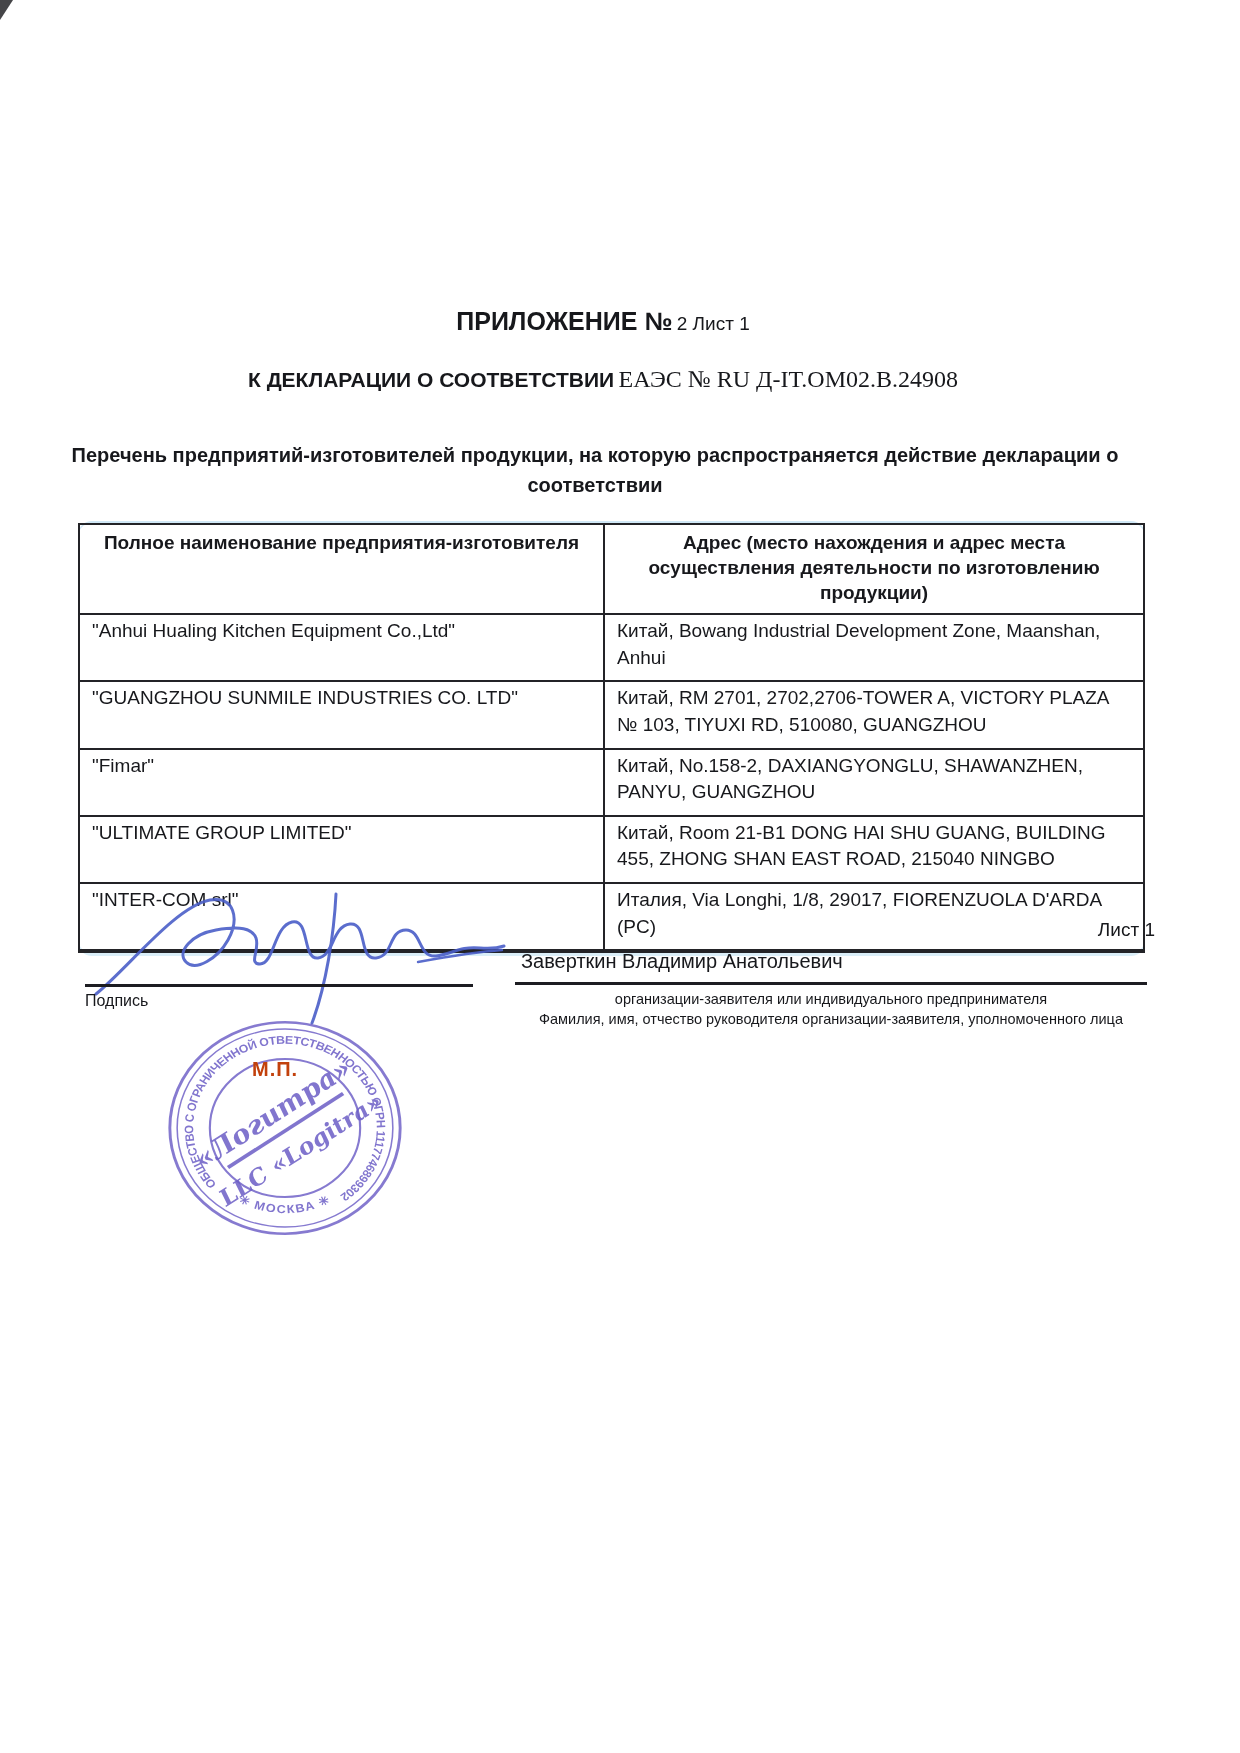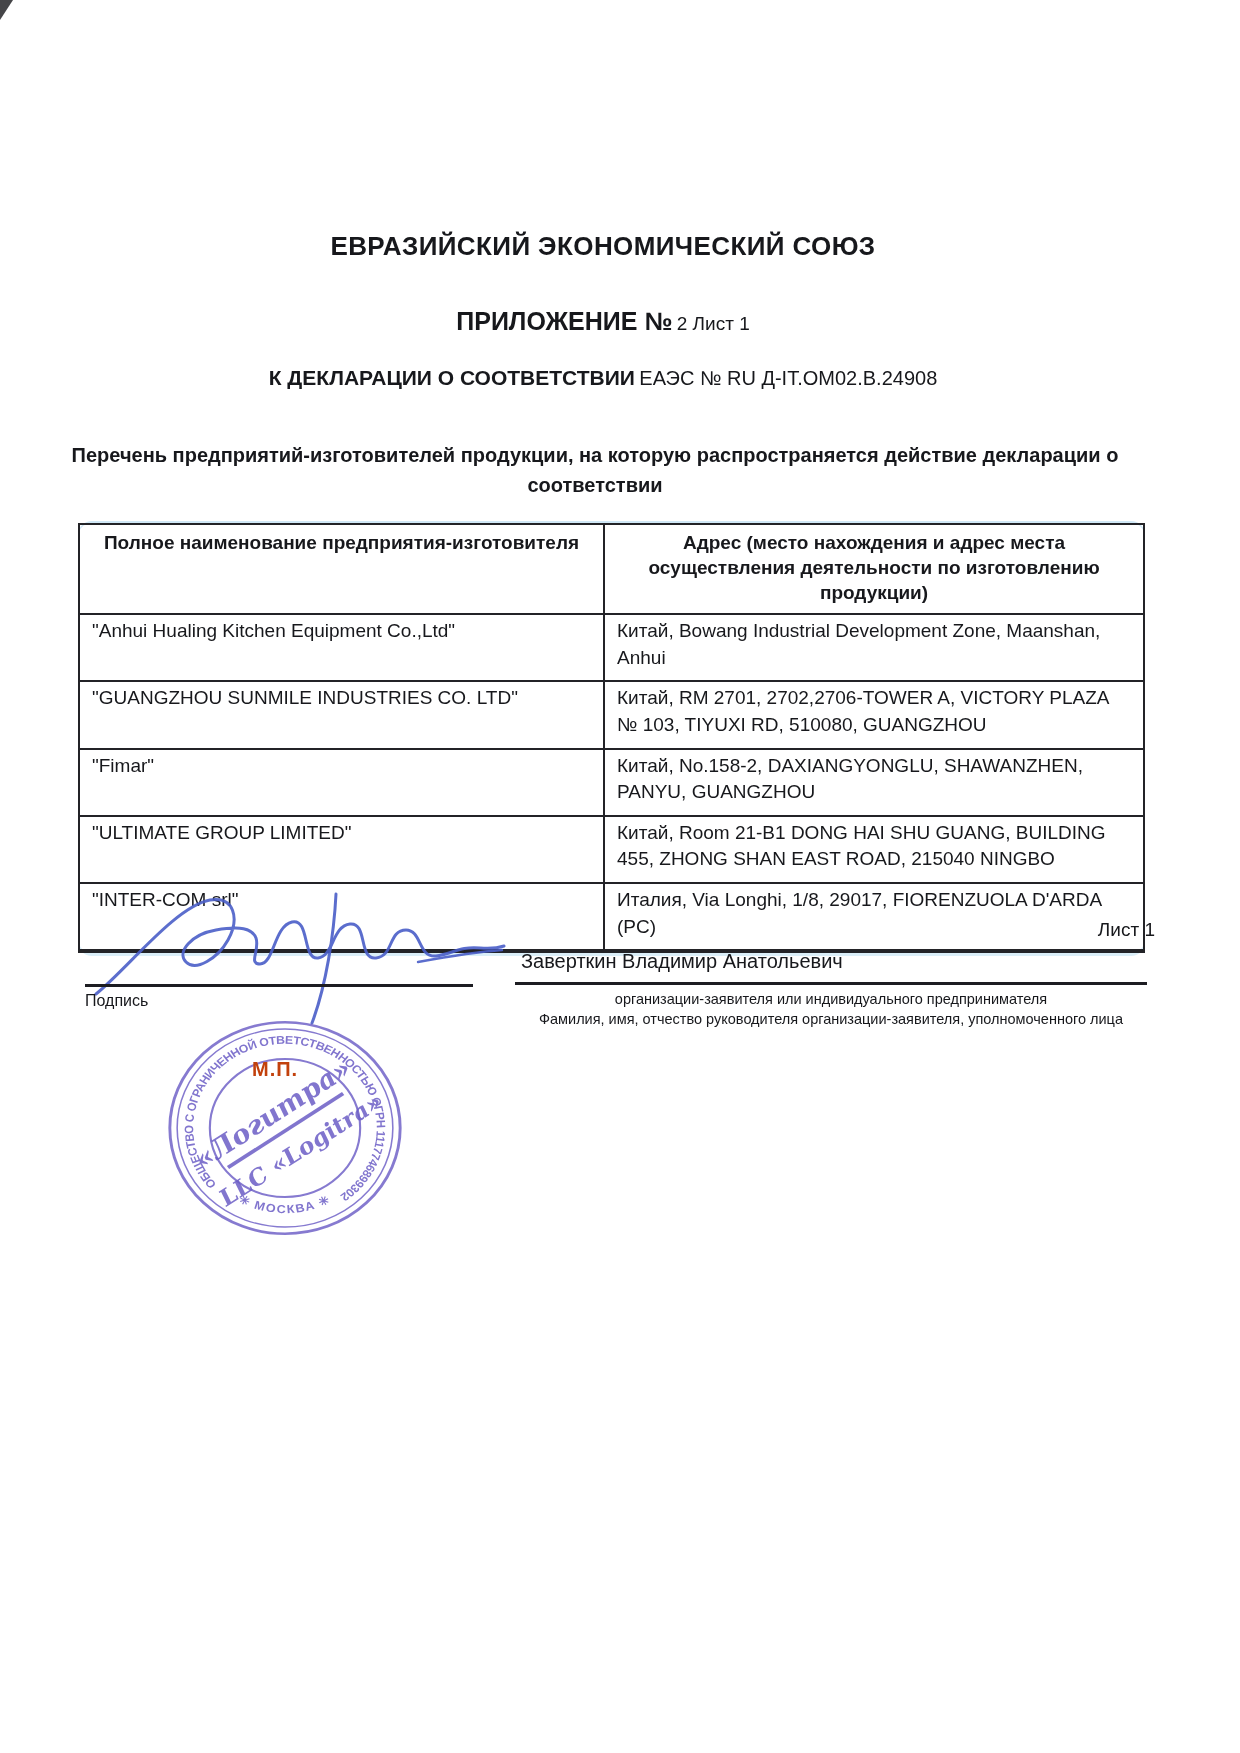--- a/index.html
+++ b/index.html
@@ -14,21 +14,21 @@
   }
   .title-union {
     position:absolute; top:231px; left:0; right:34px; text-align:center;
     font-size:26px; font-weight:bold; letter-spacing:0.4px;
   }
   .title-appendix { position:absolute; top:307px; left:0; right:34px; text-align:center; }
   .title-appendix .bold-part { font-size:25px; font-weight:bold; }
   .title-appendix .reg-part  { font-size:19px; font-weight:normal; }
   .title-declaration { position:absolute; top:366px; left:0; right:34px; text-align:center; }
   .title-declaration .bold-part { font-size:21px; font-weight:bold;text-align:right; }
-  .title-declaration .reg-part  { font-size:20px; font-weight:normal; }
+  .title-declaration .reg-part  { font-size:24px; font-weight:normal;font-family:Liberation Serif, serif; }
   .intro-par {
     position:absolute; top:440px; left:60px; right:110px; text-align:center;
     font-size:20px; font-weight:bold; line-height:1.5;
   }
   table.manufacturers {
     position:absolute; top:523px; left:78px; width:1067px;
     border-collapse:collapse; table-layout:fixed;
     box-shadow:0 -2px 0 rgba(150,205,235,0.45), 0 3px 0 rgba(150,205,235,0.35);
     border-radius:14px;
   }
@@ -69,21 +69,20 @@
   .signature-svg { position:absolute; left:88px; top:876px; }
   .stamp-svg { position:absolute; left:163px; top:1016px; }
 </style>
 </head>
 <body>
 
 <div class="page">
 
   <div class="corner-artifact"></div>
 
-  <div class="title-union">ЕВРАЗИЙСКИЙ ЭКОНОМИЧЕСКИЙ СОЮЗ</div>
 
   <div class="title-appendix">
     <span class="bold-part">ПРИЛОЖЕНИЕ №</span>
     <span class="reg-part">2 Лист 1</span>
   </div>
 
   <div class="title-declaration">
     <span class="bold-part">К ДЕКЛАРАЦИИ О СООТВЕТСТВИИ</span>
     <span class="reg-part">ЕАЭС № RU Д-IT.OM02.B.24908</span>
   </div>

